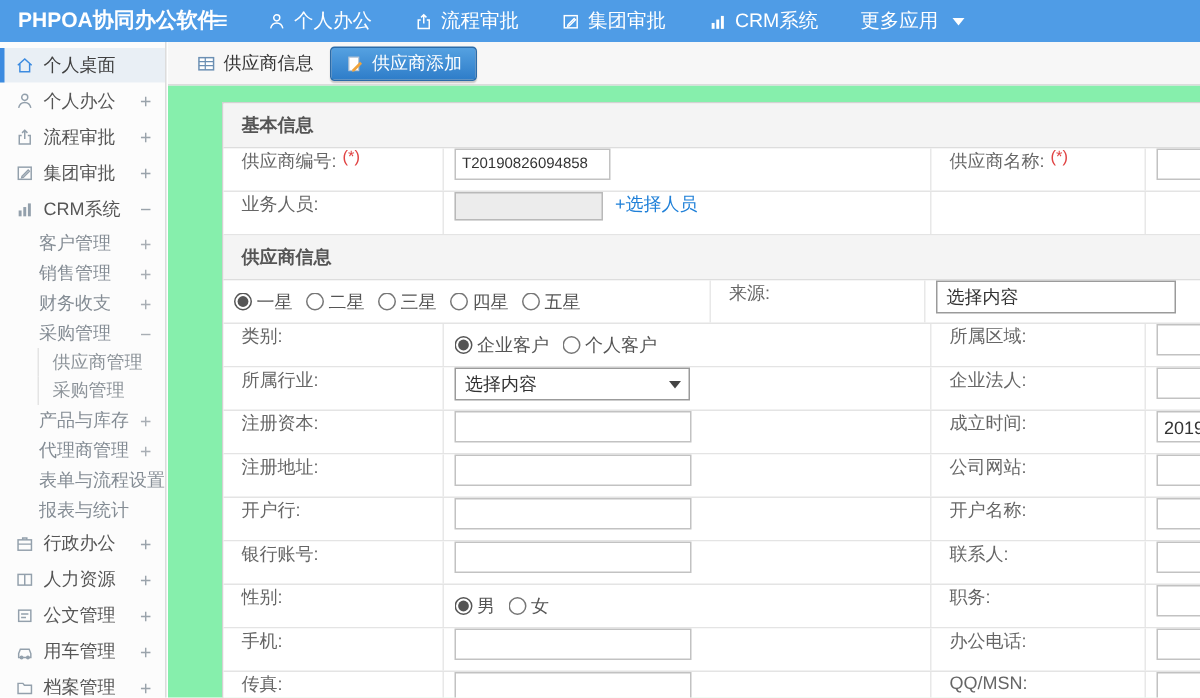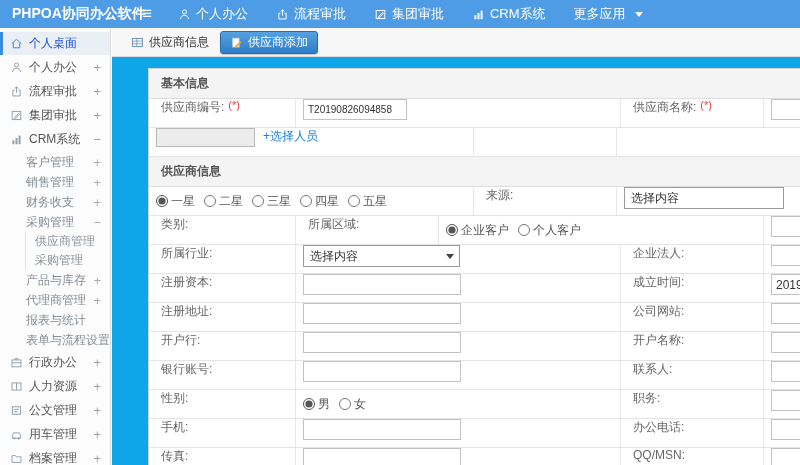--- a/index.html
+++ b/index.html
@@ -19,29 +19,29 @@
   .caret-down { width:0; height:0; border-left:4px solid transparent; border-right:4px solid transparent;
     border-top:5px solid #fff; margin-left:4px; }
 
   
   .sidebar { position:absolute; top:28px; left:0; width:111px; height:437px; background:#fcfcfc;
     border-right:1px solid #dcdcdc; overflow:hidden; padding-top:3px; }
   .s-item { display:flex; align-items:center; cursor:pointer; white-space:nowrap; }
   .s-l0 { height:23px; padding:0 9px 0 10px; color:#555; gap:6px; margin:1px 0; }
   .s-icon { display:flex; width:13px; height:13px; color:#93a0ac; flex:none; }
   .s-icon svg { width:13px; height:13px; }
-  .s-l0.active { background:#e9eff5; border-left:3px solid #3c8be0; padding-left:7px; color:#1d4ed8; }
+  .s-l0.active { background:#e9eff5; border-left:3px solid #3c8be0; padding-left:7px; color:#404040; }
   .s-l0.active .s-icon { color:#3c8be0; }
   .s-l1 { height:20px; padding:0 9px 0 26px; color:#848c94; }
   .s-l2 { height:19px; padding:0 9px 0 9px; color:#8c9399; margin-left:25px; border-left:1px solid #e4e4e4; }
   .s-exp { margin-left:auto; color:#9aa3ab; font-size:13px; }
   .s-l1 .s-exp, .s-l2 .s-exp { color:#a8aeb4; }
 
   
-  .main { position:absolute; top:28px; left:112px; width:688px; height:437px; background:#0ea5e9; overflow:hidden; }
+  .main { position:absolute; top:28px; left:112px; width:688px; height:437px; background:#86efac; overflow:hidden; }
   .tabbar { height:29px; background:#f7f7f7; border-bottom:1px solid #dcdcdc; display:flex;
     align-items:center; padding-left:19px; }
   .tab { display:flex; align-items:center; gap:4px; font-size:12px; color:#333; cursor:pointer; }
   .tab .t-icon { display:flex; width:14px; height:13px; }
   .tab.active { margin-left:11px; background:linear-gradient(#55a1e1,#2e7dc9); color:#fff;
     border:1px solid #2b6ba8; border-radius:3px; padding:2px 9px; box-shadow:0 1px 1px rgba(0,0,0,.2); }
 
   .content { padding:11px 0 0 36px; }
   .panel { width:852px; background:#fff; border:1px solid #d2d2d2; border-bottom:none; }
   .sec-h { background:#f4f4f4; border-bottom:1px solid #ddd; padding:6px 12px; font-weight:bold; color:#555; }
@@ -199,25 +199,25 @@
     </div>
     <div class="s-item s-l1">
       <span>产品与库存</span>
       <span class="s-exp">+</span>
     </div>
     <div class="s-item s-l1">
       <span>代理商管理</span>
       <span class="s-exp">+</span>
     </div>
     <div class="s-item s-l1">
+      <span>表单与流程设置</span>
+      <span class="s-exp">+</span>
+    </div>
+    <div class="s-item s-l1">
       <span>报表与统计</span>
-    </div>
-    <div class="s-item s-l1">
-      <span>表单与流程设置</span>
-      <span class="s-exp">+</span>
     </div>
     <div class="s-item s-l0">
       <span class="s-icon">
         <svg viewBox="0 0 16 16">
           <rect x="2.5" y="4.8" width="11" height="8.5" fill="none" stroke="currentColor" stroke-width="1.2"></rect>
           <path d="M2.5 8.3h11M6.3 4.8V3.2h3.4v1.6" fill="none" stroke="currentColor" stroke-width="1.2"></path>
         </svg>
       </span>
       <span>行政办公</span>
       <span class="s-exp">+</span>
@@ -298,20 +298,23 @@
           </div>
           <div class="cell c-lab2">
             <span class="flabel">供应商名称:</span>
             <span class="req">(*)</span>
           </div>
           <div class="cell c-fld2">
             <input class="txt" value="" style="">
           </div>
         </div>
         <div class="frow">
+          <div class="cell c-lab1">
+            <span class="flabel">业务人员:</span>
+          </div>
           <div class="cell c-fld1">
             <input class="txt picker" value="" style="">
             <span class="plink">+选择人员</span>
           </div>
           <div class="cell c-lab2"></div>
           <div class="cell c-fld2"></div>
         </div>
         <div class="sec-h">供应商信息</div>
         <div class="frow">
           <div class="cell c-fld1">
@@ -342,32 +345,32 @@
           <div class="cell c-fld2">
             <div class="sel">
               <span>选择内容</span>
             </div>
           </div>
         </div>
         <div class="frow">
           <div class="cell c-lab1">
             <span class="flabel">类别:</span>
           </div>
-          <div class="cell c-lab2">
-            <span class="flabel">所属区域:</span>
-          </div>
           <div class="cell c-fld1">
             <label class="radio">
               <input type="radio" name="rg-1-1-l" checked="" style="">
               <span>企业客户</span>
             </label>
             <label class="radio">
               <input type="radio" name="rg-1-1-l" style="">
               <span>个人客户</span>
             </label>
+          </div>
+          <div class="cell c-lab2">
+            <span class="flabel">所属区域:</span>
           </div>
           <div class="cell c-fld2">
             <input class="txt" value="" style="">
           </div>
         </div>
         <div class="frow">
           <div class="cell c-lab1">
             <span class="flabel">所属行业:</span>
           </div>
           <div class="cell c-fld1">

